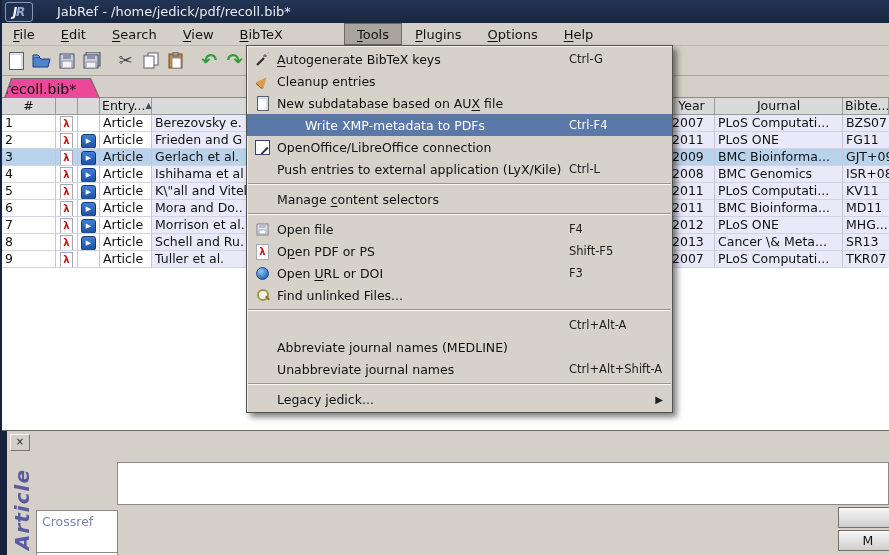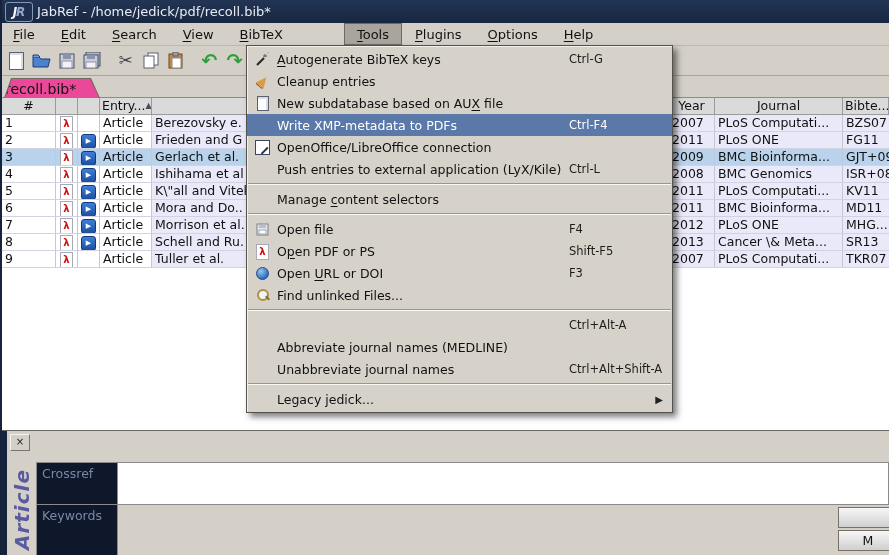--- a/index.html
+++ b/index.html
@@ -6,21 +6,21 @@
   #win{position:relative;width:889px;height:555px;overflow:hidden;background:#ffffff;
        font-family:"DejaVu Sans","Liberation Sans",sans-serif;font-size:13px;color:#111;
        -webkit-font-smoothing:antialiased;}
   #win::before{content:"";position:absolute;left:0;top:0;width:2px;height:555px;background:#16233c;z-index:60;}
 
   
   .titlebar{position:absolute;left:0;top:0;width:889px;height:23px;background:linear-gradient(#233555,#18263f);z-index:40;display:flex;align-items:center;}
   .logo{width:26px;height:18px;margin-left:5px;background:#20304f;border:1px solid #8397bd;border-radius:3px;
         display:flex;align-items:center;justify-content:center;font-weight:bold;font-style:italic;font-size:12px;line-height:1;}
   .logo .j{color:#f4f6fb;} .logo .r{color:#93a8cf;margin-left:-1px;}
-  .title-text{color:#e7ebf3;margin-left:4px;font-size:13px;}
+  .title-text{color:#e7ebf3;margin-left:24px;font-size:13px;}
 
   
   .menubar{position:absolute;left:0;top:23px;width:889px;height:23px;background:#d4d0c8;z-index:40;
            display:flex;align-items:stretch;border-bottom:1px solid #bdb9b1;box-sizing:border-box;}
   .mb-item{display:flex;align-items:center;padding:0 13px;cursor:default;}
   .mb-item.active{background:#a9a59d;border:1px solid #6e6a63;padding:0 12px;margin-left:48px;}
   .mn{text-decoration:underline;text-underline-offset:2px;}
 
   
   .toolbar{position:absolute;left:0;top:46px;width:889px;height:30px;background:#d4d0c8;z-index:10;
@@ -59,21 +59,21 @@
            background:linear-gradient(#3f7fd8,#1c4f9e);border:1px solid #123a78;color:#fff;font-size:7px;line-height:13px;text-align:center;}
 
   
   .menu{position:absolute;left:246px;top:45px;width:427px;z-index:50;background:#d6d2ca;
         border:1px solid #55524c;box-shadow:inset 1px 1px 0 #f2f0ea,4px 4px 6px rgba(0,0,0,0.5);
         padding:2px 0;box-sizing:border-box;}
   .mi{height:22px;display:flex;align-items:center;position:relative;padding-left:5px;}
   .mico{width:21px;height:17px;display:flex;align-items:center;justify-content:center;margin-right:4px;flex:none;}
   .mlabel{font-size:12.5px;white-space:nowrap;}
   .msc{position:absolute;left:322px;font-size:11.5px;color:#1c1c1c;white-space:nowrap;}
-  .mi.hl{background:#5a78a8;}
+  .mi.hl{background:#5a78a8;gap:28px;}
   .mi.hl .mlabel,.mi.hl .msc{color:#ffffff;}
   .msep{height:0;border-top:1px solid #9a968e;border-bottom:1px solid #faf8f4;margin:3px 1px;}
   .subarrow{position:absolute;right:9px;font-size:10px;color:#222;}
   .sq-icon{width:13px;height:13px;background:#fff;border:1px solid #3a4565;position:relative;}
   .sq-icon .diag{position:absolute;left:1px;top:1px;width:9px;height:9px;border-bottom:2px solid #2a3050;transform:rotate(-45deg);transform-origin:center;}
   .globe{width:13px;height:13px;border-radius:50%;background:radial-gradient(circle at 35% 30%,#9cc6ee,#2f6fc0 70%);border:1px solid #1d4a8c;box-sizing:border-box;}
   .mag{position:relative;width:14px;height:14px;}
   .mag .lens{position:absolute;left:1px;top:1px;width:8px;height:8px;border:2px solid #b08f3e;border-radius:50%;background:#eef4fb;}
   .mag .handle{position:absolute;left:9px;top:9px;width:5px;height:2px;background:#8a6f2e;transform:rotate(45deg);}
   .broom{width:0;height:0;border-left:5px solid transparent;border-right:5px solid transparent;border-bottom:11px solid #d89c4a;transform:rotate(40deg);box-shadow:0 2px 0 -1px #8a5a20;}
@@ -91,21 +91,21 @@
   .btab.active .btab-in{background:#dedad2;}
   .sq{width:12px;height:12px;box-sizing:border-box;flex:none;}
   .sq-blue{background:#3434a3;border:1px solid #1d1d70;}
   .sq-green{background:#63a55f;border:1px solid #3c7540;}
   .sq-olive{background:#a89a10;border:1px solid #6d6406;}
   .src-icon{width:12px;height:12px;background:#fff;border:1px solid #8a8a8a;box-sizing:border-box;
             background-image:repeating-linear-gradient(#fff 0 2px,#3f74c4 2px 4px);background-size:8px 10px;background-position:1px 1px;background-repeat:no-repeat;flex:none;}
   .vert{position:absolute;left:7px;top:32px;width:29px;height:93px;display:flex;align-items:center;justify-content:center;}
   .vert span{writing-mode:vertical-rl;transform:rotate(180deg);font-weight:bold;font-style:italic;font-size:20px;color:#5a5aa0;letter-spacing:1px;}
   .fcell{position:absolute;box-sizing:border-box;border:1px solid #8a8a8a;}
-  .flabel{left:36px;width:82px;background:#0f172a;color:#7a87a8;font-size:12.5px;padding:3px 0 0 5px;}
+  .flabel{left:36px;width:82px;background:#ffffff;color:#7a87a8;font-size:12.5px;padding:3px 0 0 5px;margin-top:48px;}
   .fvalue{background:#fff;font-size:12.5px;padding:3px 0 0 6px;white-space:nowrap;overflow:hidden;color:#000;}
   .sidebtn{position:absolute;left:838px;width:60px;height:21px;box-sizing:border-box;background:linear-gradient(#f7f7f7,#cfcfcf);
            border:1px solid #76726a;font-size:12.5px;display:flex;align-items:center;justify-content:center;}
 </style>
 </head>
 <body>
 
 <div id="win">
 
   <div class="titlebar">

